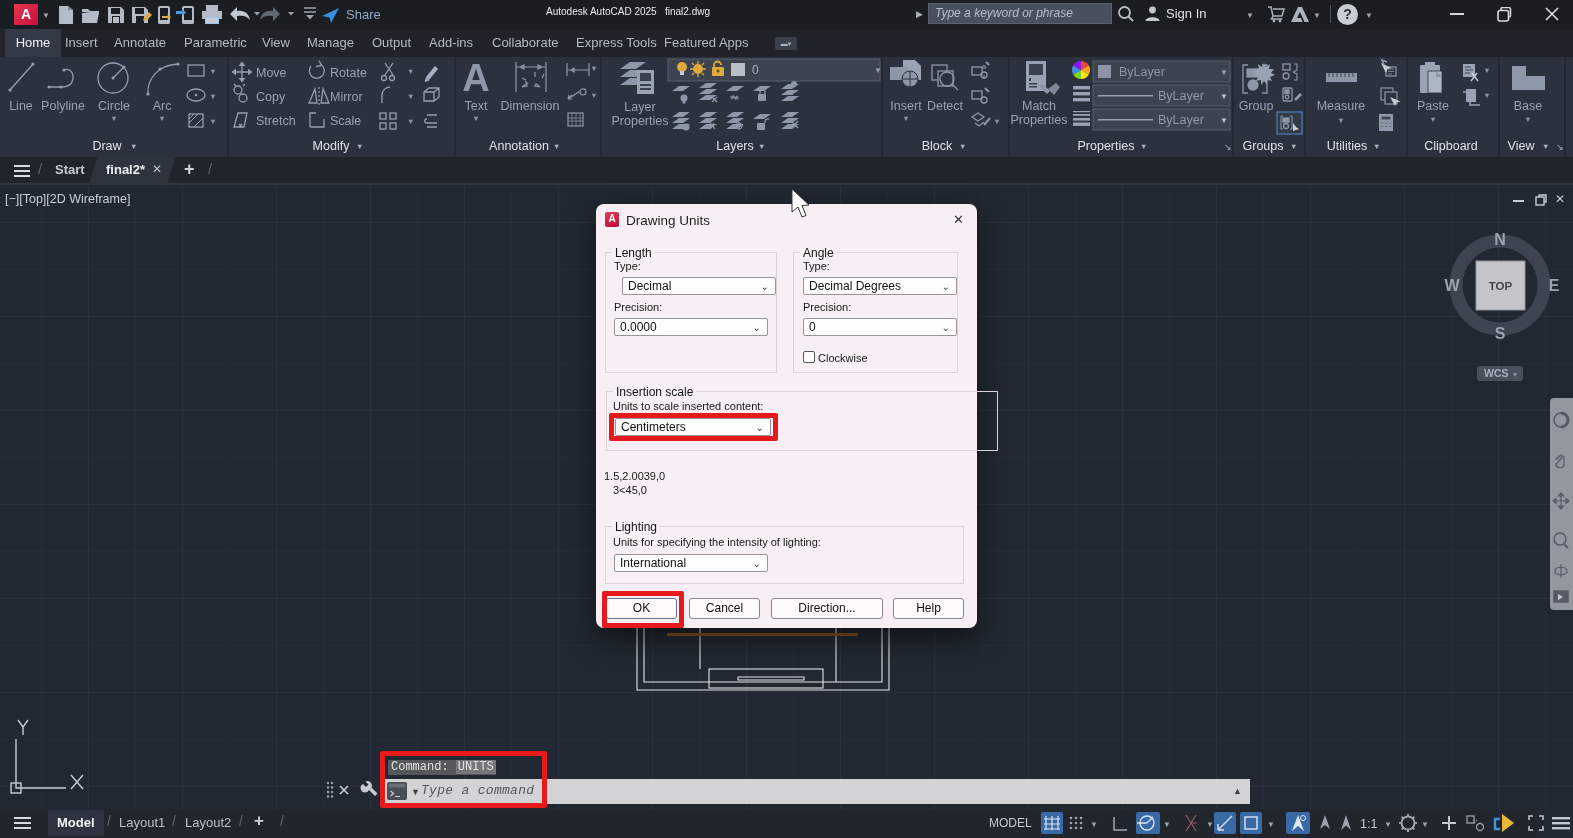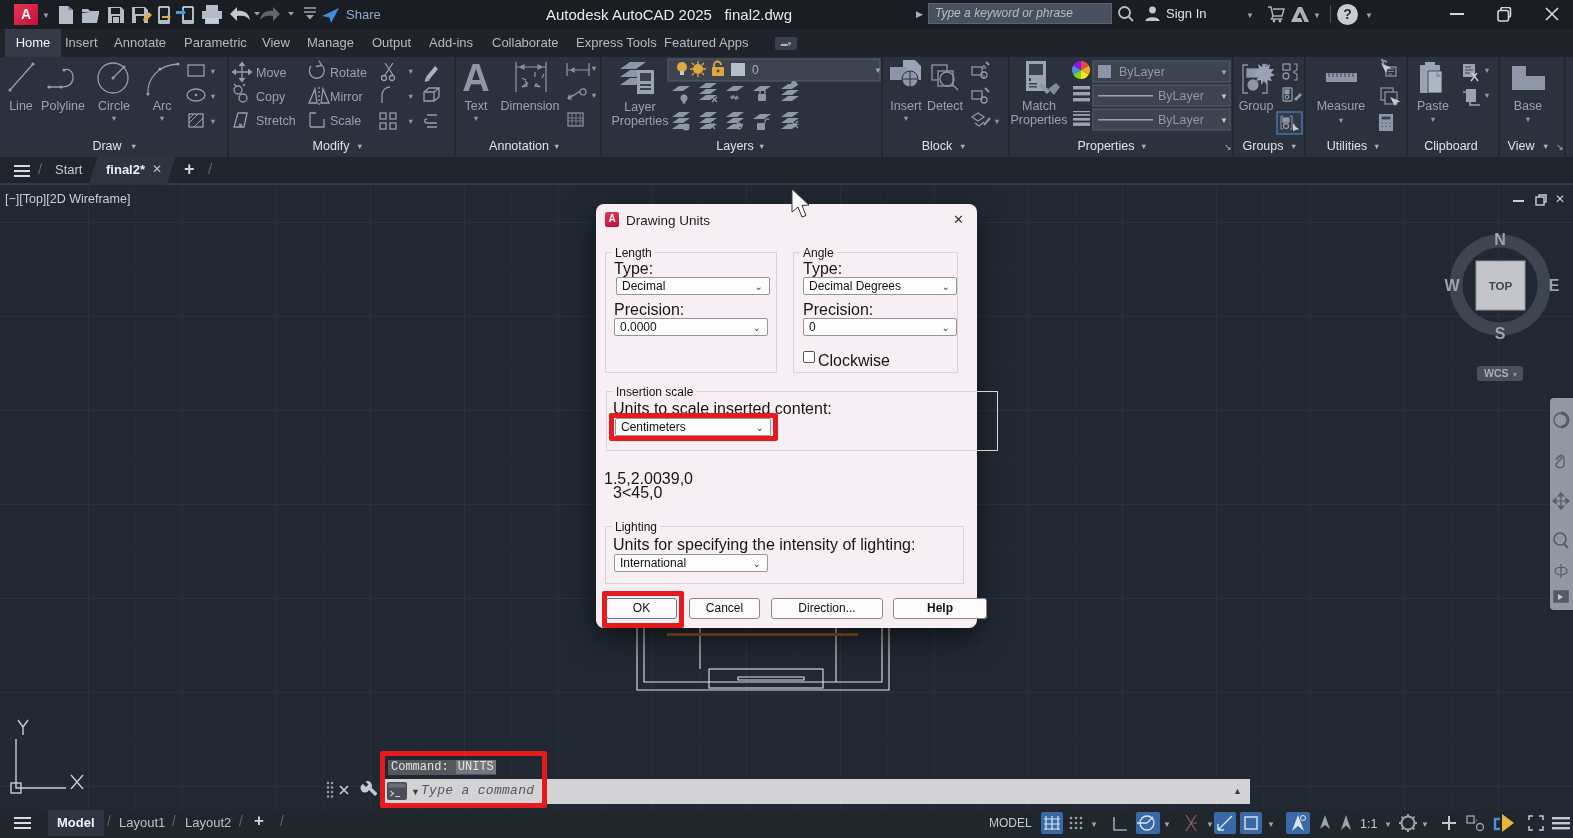--- a/index.html
+++ b/index.html
@@ -29,21 +29,21 @@
 
 #cmdhist { position:absolute; left:388px; top:760px; width:108px; height:15px; background:#54575c; color:#e2e2e2; font-family:"Liberation Mono",monospace; font-size:12px; line-height:15px; padding-left:3px; white-space:nowrap; }
 #cmdbar { position:absolute; left:384px; top:779px; width:866px; height:25px; background:#d3d2d5; }
 
 #statusbar { position:absolute; left:0; top:810px; width:1536px; height:28px; background:#21252c; }
 .stxt { color:#c3c9d2; font-size:12px; }
 
 #dialog { position:absolute; left:596px; top:204px; width:381px; height:424px; background:#f8eff4; border-radius:8px; box-shadow:0 10px 28px rgba(0,0,0,0.55); font-size:12px; color:#141414; }
 .gbox { position:absolute; border:1px solid #ddd2d8; }
 .glab { position:absolute; top:-7px; left:6px; background:#f8eff4; padding:0 3px; font-size:12px; }
-.dlab { position:absolute; font-size:16px; color:#161616; }
+.dlab { position:absolute; font-size:11px; color:#161616; }
 .dd { position:absolute; height:18px; background:#fefdfe; border:1px solid #9a9399; border-radius:2px; font-size:12px; color:#111; line-height:16px; padding-left:5px; }
 .dd .chev { position:absolute; right:6px; top:1px; color:#444; font-size:10px; }
 .dbtn { position:absolute; height:21px; background:#fdfafc; border:1px solid #8d868c; border-radius:3px; font-size:12px; color:#111; text-align:center; line-height:19px; }
 
 .redbox { position:absolute; border:5px solid #e61a1d; border-radius:2px; }
 </style>
 </head>
 <body>
 <div id="app">
 <div id="titlebar">
@@ -77,21 +77,21 @@
     <path d="M222 10 l-7 -7 v4 c-8 -1 -12 3 -13 9 c3 -4 7 -5 13 -4 v5 z" fill="#5f6772"></path>
     <g fill="#9aa2ae">
           <path d="M196 8 l3 3.5 3 -3.5 z"></path>
           <path d="M230 8 l3 3.5 3 -3.5 z"></path>
         </g>
     <path d="M246 4 h12 M246 8 h12" stroke="#9aa2ae" stroke-width="1.6"></path>
         <path d="M248 11 l4 4.5 4 -4.5 z" fill="#9aa2ae"></path>
     <path d="M264 12 l17 -8 -8 15 -1.5 -5.5 z" fill="#3e8ede"></path>
     <text x="288" y="15" fill="#8fa8c8" font-size="13">Share</text>
   </svg>
-  <div class="abs" style="left:546px;top:6px;color:#e8eaee;font-size:15px;">Autodesk AutoCAD 2025&nbsp;&nbsp;&nbsp;final2.dwg</div>
+  <div class="abs" style="left:546px;top:6px;color:#e8eaee;font-size:10px;">Autodesk AutoCAD 2025&nbsp;&nbsp;&nbsp;final2.dwg</div>
   <div class="abs" style="left:916px;top:9px;color:#aab2bd;font-size:9px;">▶</div>
   <div class="abs" style="left:928px;top:3px;width:184px;height:21px;background:#48505e;border:1px solid #5a6272;color:#b6bec8;font-style:italic;font-size:12px;line-height:19px;padding-left:6px;">Type a keyword or phrase</div>
   <svg class="abs" style="left:1117px;top:5px;" width="18" height="18" viewBox="0 0 18 18">
         <circle cx="7.5" cy="7.5" r="5.5" fill="none" stroke="#b6bec8" stroke-width="1.8"></circle>
         <path d="M11.5 11.5 l4.5 4.5" stroke="#b6bec8" stroke-width="1.8"></path>
       </svg>
   <svg class="abs" style="left:1144px;top:5px;" width="17" height="17" viewBox="0 0 17 17">
         <circle cx="8.5" cy="5" r="3.4" fill="#c2c8d2"></circle>
         <path d="M1.5 16 c0 -5 14 -5 14 0 z" fill="#c2c8d2"></path>
       </svg>
@@ -468,21 +468,21 @@
   </g>
 </svg>
 </div>
 <div id="filetabs">
   <div class="abs" style="left:14px;top:8px;width:16px;height:13px;">
     <div style="height:2px;background:#d7dbe1;margin-bottom:2.8px;"></div>
         <div style="height:2px;background:#d7dbe1;margin-bottom:2.8px;"></div>
         <div style="height:2px;background:#d7dbe1;"></div>
   </div>
   <div class="abs" style="left:38px;top:3px;color:#5d6572;font-size:15px;">/</div>
-  <div class="abs" style="left:55px;top:5px;color:#c3c9d2;font-size:13px;">Start</div>
+  <div class="abs" style="left:55px;top:5px;color:#c3c9d2;font-size:13px;font-weight:bold;">Start</div>
   <div class="abs" style="left:93px;top:0;width:78px;height:28px;background:#2e343e;transform:skewX(-18deg);"></div>
   <div class="abs" style="left:106px;top:5px;color:#eceef2;font-size:13px;font-weight:bold;">final2*</div>
   <div class="abs" style="left:152px;top:5px;color:#b9c0ca;font-size:12px;">✕</div>
   <div class="abs" style="left:184px;top:2px;color:#cdd2da;font-size:18px;font-weight:bold;">+</div>
   <div class="abs" style="left:208px;top:3px;color:#5d6572;font-size:15px;">/</div>
 </div>
 <div id="canvas">
   <div class="abs" style="left:5px;top:5px;color:#c9ced6;font-size:12.5px;">[−][Top][2D Wireframe]</div>
 
   <div class="abs" style="left:1513px;top:13px;width:11px;height:2px;background:#c9ced6;"></div>
@@ -651,21 +651,21 @@
   <div class="abs" style="left:9px;top:8px;width:14px;height:15px;background:linear-gradient(160deg,#e73a52,#b50f3d);border-radius:2px;color:#fff;font-size:10px;font-weight:bold;text-align:center;line-height:14px;">A</div>
   <div class="abs" style="left:30px;top:9px;font-size:13.5px;color:#1c1c1c;">Drawing Units</div>
   <div class="abs" style="left:357px;top:8px;font-size:13px;color:#333;">✕</div>
   <div class="gbox" style="left:9px;top:48px;width:172px;height:121px;">
         <span class="glab">Length</span>
       </div>
   <div class="gbox" style="left:197px;top:48px;width:165px;height:121px;">
         <span class="glab">Angle</span>
       </div>
   <div class="dlab" style="left:18px;top:56px;">Type:</div>
-  <div class="dd" style="left:20px;top:73px;width:154px;">Decimal<span class="chev">⌄</span></div>
+  <div class="dd" style="left:26px;top:73px;width:154px;">Decimal<span class="chev">⌄</span></div>
   <div class="dlab" style="left:18px;top:97px;">Precision:</div>
   <div class="dd" style="left:18px;top:114px;width:154px;">0.0000<span class="chev">⌄</span></div>
   <div class="dlab" style="left:207px;top:56px;">Type:</div>
   <div class="dd" style="left:207px;top:73px;width:154px;">Decimal Degrees<span class="chev">⌄</span></div>
   <div class="dlab" style="left:207px;top:97px;">Precision:</div>
   <div class="dd" style="left:207px;top:114px;width:154px;">0<span class="chev">⌄</span></div>
   <div class="abs" style="left:207px;top:147px;width:12px;height:12px;background:#fff;border:1px solid #555;border-radius:2px;"></div>
   <div class="dlab" style="left:222px;top:148px;">Clockwise</div>
   <div class="gbox" style="left:10px;top:187px;width:392px;height:60px;">
         <span class="glab">Insertion scale</span>
@@ -675,21 +675,21 @@
   <div class="dlab" style="left:8px;top:266px;">1.5,2.0039,0</div>
   <div class="dlab" style="left:17px;top:280px;">3&lt;45,0</div>
   <div class="gbox" style="left:9px;top:322px;width:359px;height:58px;">
         <span class="glab">Lighting</span>
       </div>
   <div class="dlab" style="left:17px;top:332px;">Units for specifying the intensity of lighting:</div>
   <div class="dd" style="left:18px;top:350px;width:154px;">International<span class="chev">⌄</span></div>
   <div class="dbtn" style="left:10px;top:394px;width:71px;border:1.5px solid #6a6f9a;">OK</div>
   <div class="dbtn" style="left:93px;top:394px;width:71px;">Cancel</div>
   <div class="dbtn" style="left:175px;top:394px;width:112px;">Direction...</div>
-  <div class="dbtn" style="left:297px;top:394px;width:94px;font-weight:bold;">Help</div>
+  <div class="dbtn" style="left:297px;top:394px;width:71px;">Help</div>
 </div>
 <svg class="abs" style="left:790px;top:188px;" width="22" height="32" viewBox="0 0 22 32">
       <path d="M2 1 L2 24 L8 19 L12 29 L16 27.5 L12 17.5 L19 17 Z" fill="#fff" stroke="#333" stroke-width="1"></path>
     </svg>
 <div class="redbox" style="left:609px; top:413px; width:169px; height:28px;"></div>
 <div class="redbox" style="left:602px; top:591px; width:82px; height:37px;"></div>
 <div class="redbox" style="left:380px; top:751px; width:167px; height:57px;"></div>
 </div>
 
 </body></html>

